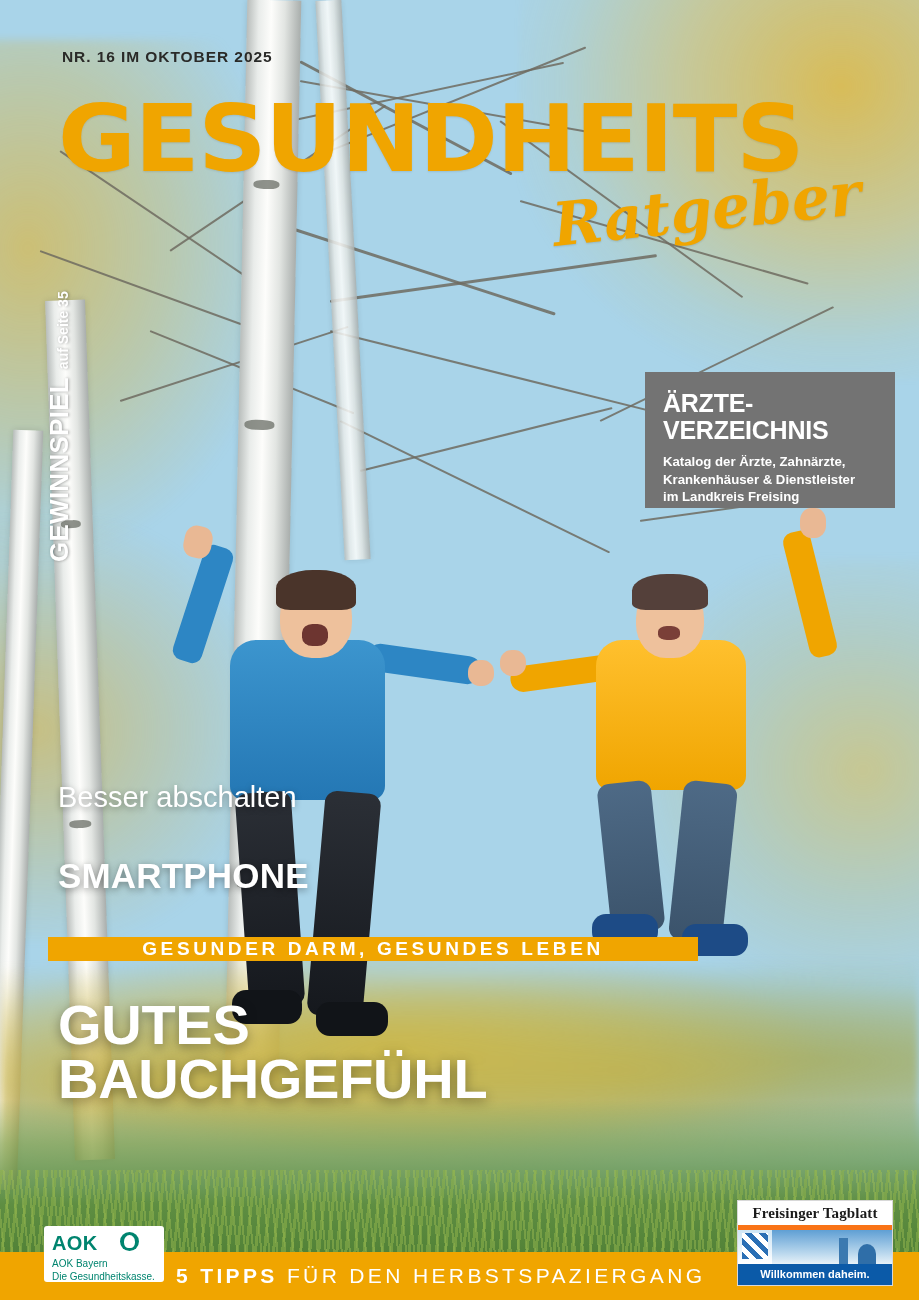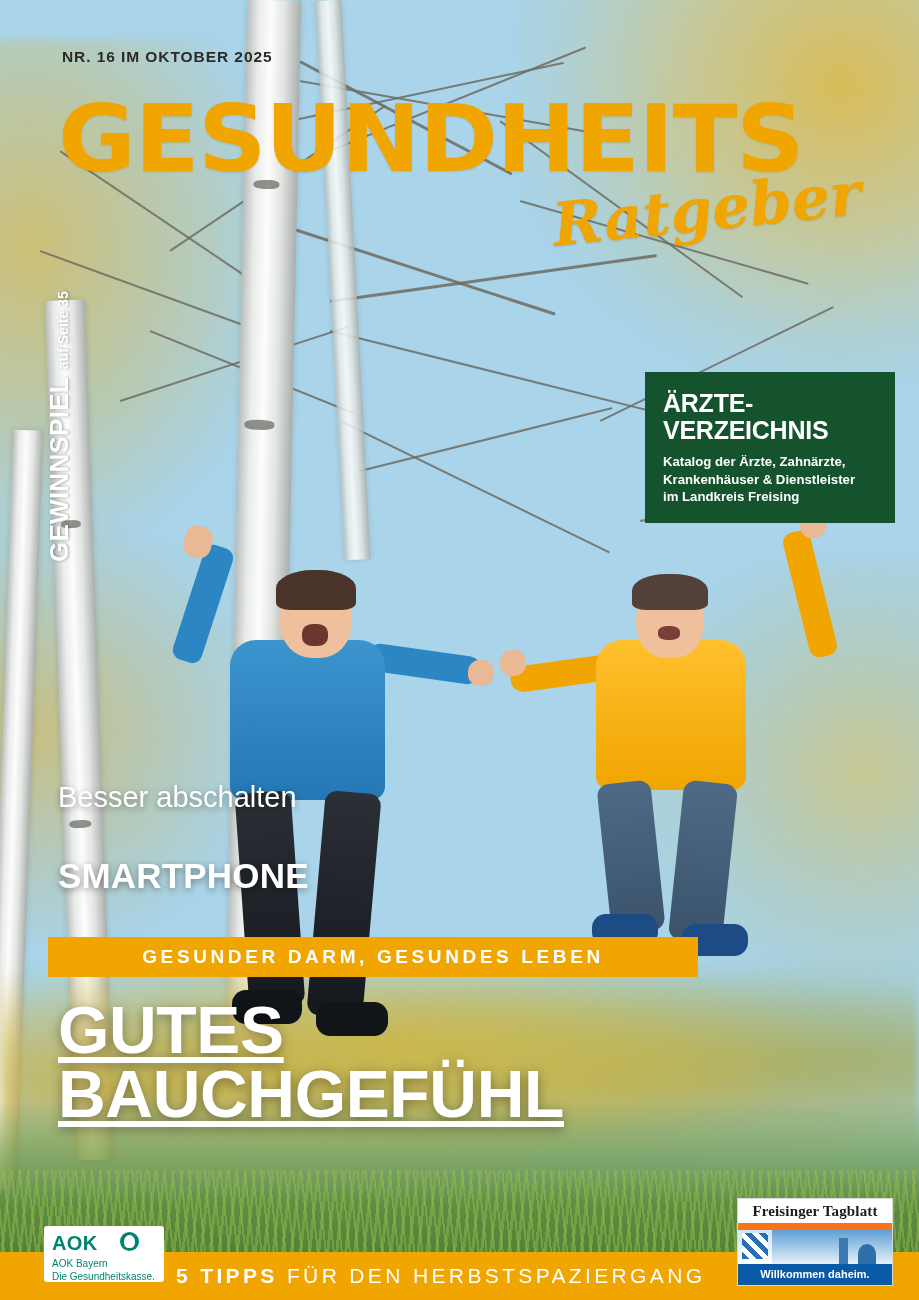--- a/index.html
+++ b/index.html
@@ -185,22 +185,22 @@
     font-size: 14px;
     font-weight: 700;
     color: #ffffff;
     text-shadow: 0 1px 3px rgba(0,0,0,0.35);
   }
 
   .doctor-box {
     position: absolute;
     right: 24px; top: 372px;
     width: 216px;
-    padding: 18px 16px 17px 18px;
-    background: #14532d;
+    padding: 18px 16px 2px 18px;
+    background: #737373;
     color: #ffffff;
   }
   .doctor-box h2 {
     margin: 0 0 10px 0;
     font-size: 25px;
     line-height: 1.06;
     font-weight: 700;
     letter-spacing: -0.01em;
   }
   .doctor-box p {
@@ -226,43 +226,42 @@
     font-size: 35px;
     font-weight: 700;
     line-height: 1.12;
     letter-spacing: 0.005em;
     text-shadow: 0 2px 7px rgba(0,0,0,0.40);
   }
 
   .darm-bar {
     position: absolute;
     left: 48px; top: 937px;
-    width: 650px; height: 40px;
+    width: 650px; height: 24px;
     background: #F0A500;
     display: flex;
     align-items: center;
     justify-content: center;
   }
   .darm-bar span {
     color: #ffffff;
     font-size: 19px;
     font-weight: 700;
     letter-spacing: 0.19em;
   }
 
   .headline {
     position: absolute;
     left: 58px; top: 998px;
     color: #ffffff;
-    font-size: 66px;
+    font-size: 56px;
     font-weight: 700;
     line-height: 0.97;
     letter-spacing: -0.005em;
     text-shadow: 0 3px 12px rgba(0,0,0,0.38);
-    text-decoration: underline;
   }
 
   .bottom-bar {
     position: absolute;
     left: 0; right: 0; bottom: 0;
     height: 48px;
     background: #F0A500;
     display: flex;
     align-items: center;
   }
@@ -326,21 +325,21 @@
     box-sizing: border-box;
   }
   .tagblatt .tb-name {
     text-align: center;
     font-family: "Liberation Serif", serif;
     font-size: 15px;
     font-weight: 700;
     color: #1a1a1a;
     padding: 4px 0 3px;
     letter-spacing: 0.01em;
-    border-bottom: 7px solid #f97316;
+    border-bottom: 5px solid #f97316;
   }
   .tagblatt .tb-art {
     height: 34px;
     background:
       linear-gradient(180deg, #cfe6f5 0%, #eaf4fb 60%, #ffffff 100%);
     position: relative;
     overflow: hidden;
   }
   .tagblatt .tb-art .rhomb {
     position: absolute;

